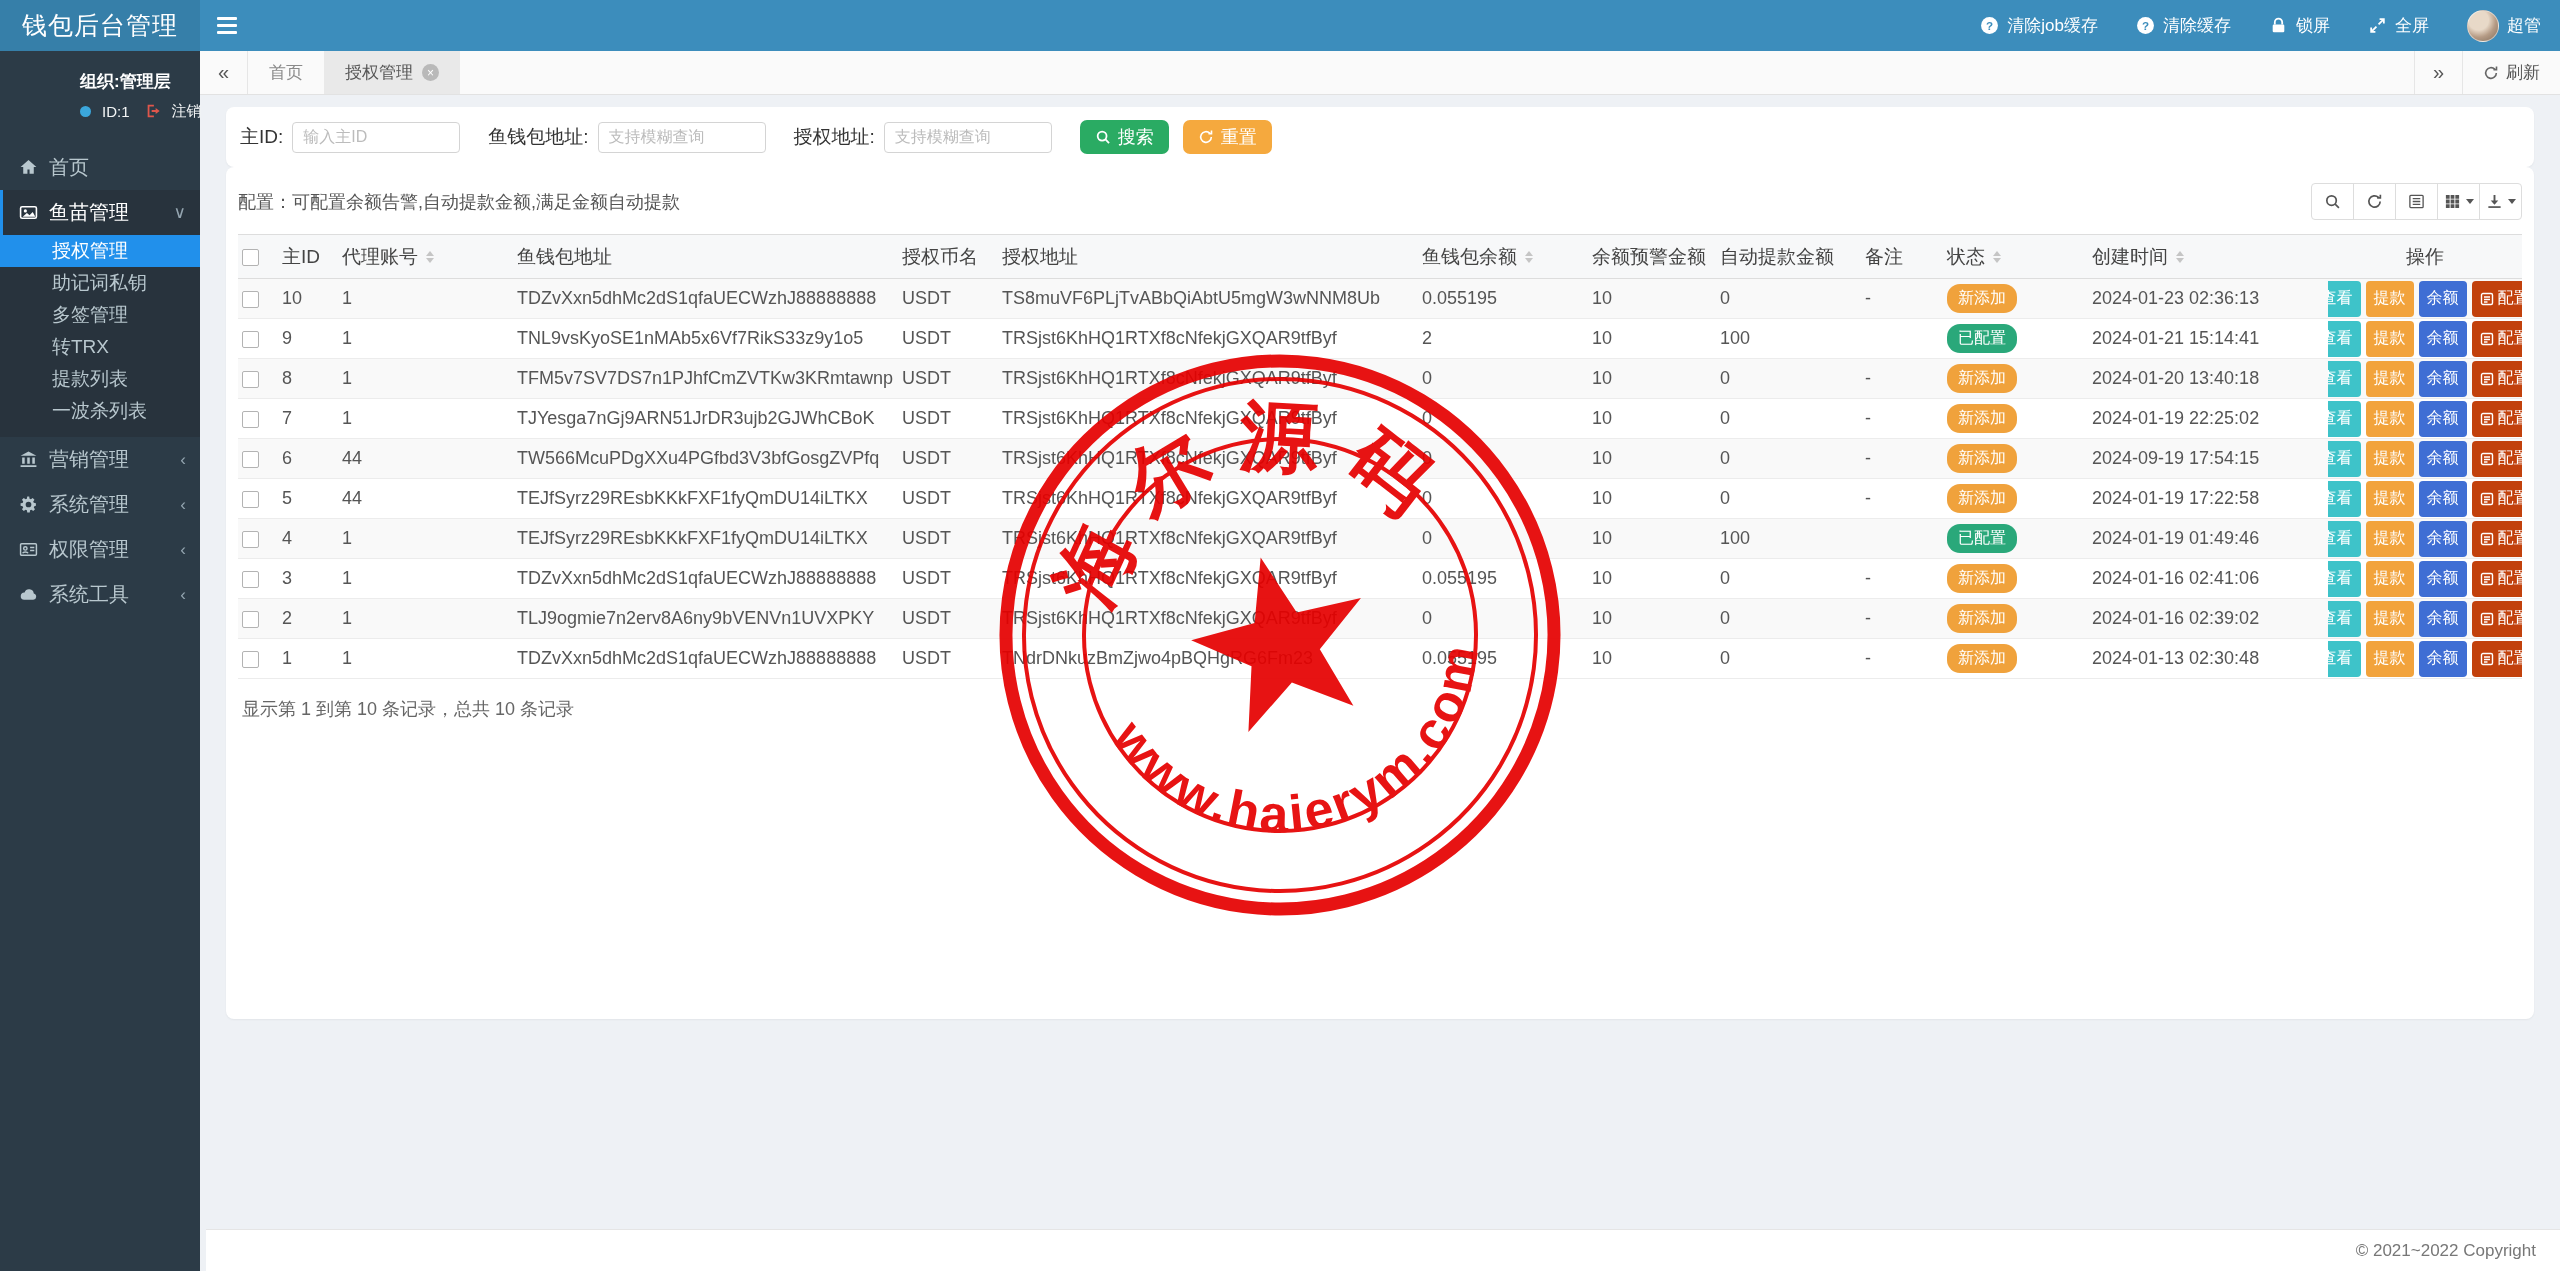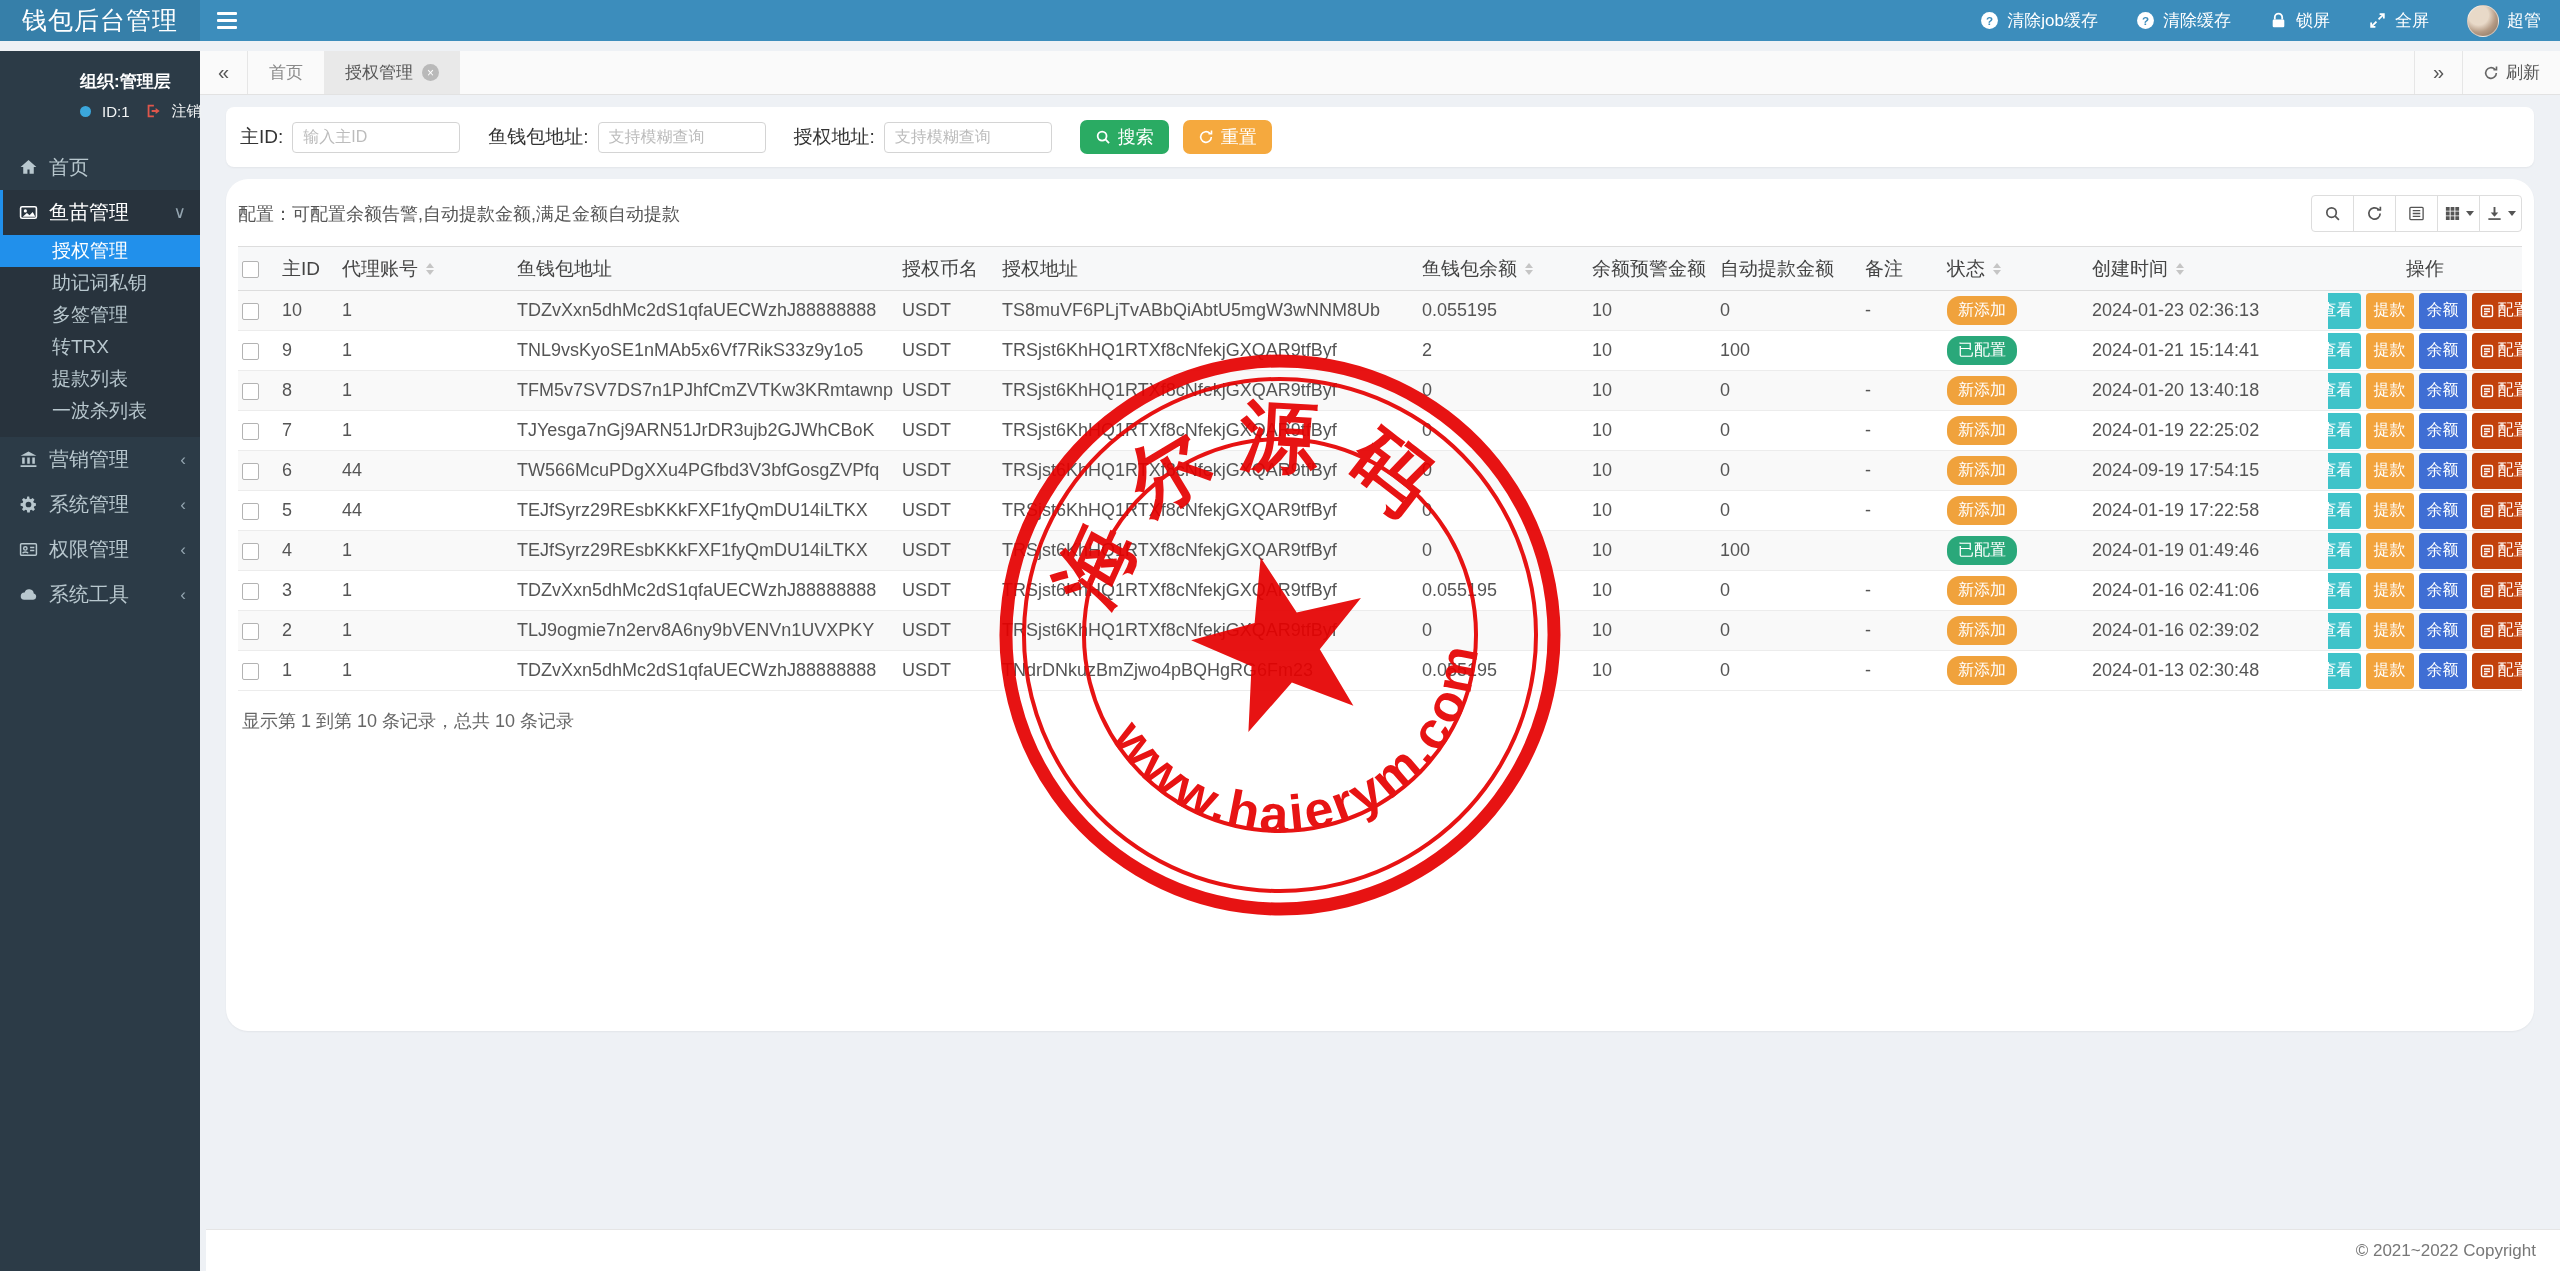--- a/index.html
+++ b/index.html
@@ -5,21 +5,21 @@
   * { box-sizing: border-box; margin: 0; padding: 0; }
   html,body { width:2560px; height:1271px; }
   body {
     font-family:"Liberation Sans", sans-serif;
     background:#eef1f5;
     position:relative;
     overflow:hidden;
     color:#555;
   }
   
-  .navbar { position:absolute; top:0; left:0; right:0; height:41px; background:#3c8dbc; display:flex; align-items:stretch; z-index:10; }
+  .navbar { position:absolute; top:0; left:0; right:0; height:51px; background:#3c8dbc; display:flex; align-items:stretch; z-index:10; }
   .logo { width:200px; background:#367fa9; color:#fff; font-size:25px; display:flex; align-items:center; justify-content:center; letter-spacing:1px; }
   .hamburger { width:54px; display:flex; flex-direction:column; justify-content:center; align-items:center; gap:4px; cursor:pointer; }
   .hamburger span { width:20px; height:3px; background:#fff; border-radius:1px; }
   .nav-right { margin-left:auto; display:flex; align-items:stretch; }
   .nav-item { display:flex; align-items:center; gap:8px; padding:0 19px; color:#fff; font-size:17px; cursor:pointer; }
   .nav-item .ni-ico { width:19px; height:19px; display:inline-flex; }
   .nav-item .ni-ico svg { width:100%; height:100%; }
   .nav-avatar { width:32px; height:32px; border-radius:50%; background:radial-gradient(circle at 35% 30%, #e8d9c8 0 35%, #b59b85 60%, #7d6a58); border:1px solid rgba(255,255,255,.5); }
   
   .sidebar { position:absolute; top:51px; left:0; bottom:0; width:200px; background:#2c3b47; color:#b8c7ce; z-index:9; }
@@ -53,21 +53,21 @@
   .content { position:absolute; top:95px; left:200px; right:0; bottom:42px; padding:12px 26px; overflow:hidden; }
   .card { background:#fff; border-radius:8px; box-shadow:0 1px 2px rgba(0,0,0,.05); }
   .search-card { height:60px; display:flex; align-items:center; gap:28px; padding:0 14px; }
   .field { display:flex; align-items:center; gap:9px; font-size:19px; color:#333; }
   .field input { width:168px; height:31px; border:1px solid #d4d4d4; border-radius:4px; padding:0 10px; font-size:16px; font-family:inherit; color:#333; outline:none; }
   .field input::placeholder { color:#bcbcbc; }
   .btn { height:34px; border:none; border-radius:7px; color:#fff; font-size:18px; padding:0 15px; display:inline-flex; align-items:center; gap:7px; cursor:pointer; font-family:inherit; }
   .btn svg { width:16px; height:16px; }
   .btn-search { background:#2aab63; }
   .btn-reset { background:#f5a93e; margin-left:-14px; }
-  .table-card { margin-top:12px; height:852px; padding:16px 12px;border-radius:22px; }
+  .table-card { height:852px; padding:16px 12px; }
   .card-top { display:flex; align-items:center; justify-content:space-between; }
   .config-note { font-size:18px; color:#555; }
   .toolbar { display:flex; }
   .tbtn { width:43px; height:37px; border:1px solid #ddd; background:#fff; margin-left:-1px; display:flex; align-items:center; justify-content:center; gap:5px; color:#555; cursor:pointer; }
   .tbtn:first-child { border-radius:4px 0 0 4px; margin-left:0; }
   .tbtn:last-child { border-radius:0 4px 4px 0; }
   .tbtn svg { width:17px; height:17px; }
   .caret-down { width:0; height:0; border-top:5px solid #555; border-left:4px solid transparent; border-right:4px solid transparent; }
   
   table { width:100%; border-collapse:collapse; table-layout:fixed; margin-top:14px; }

